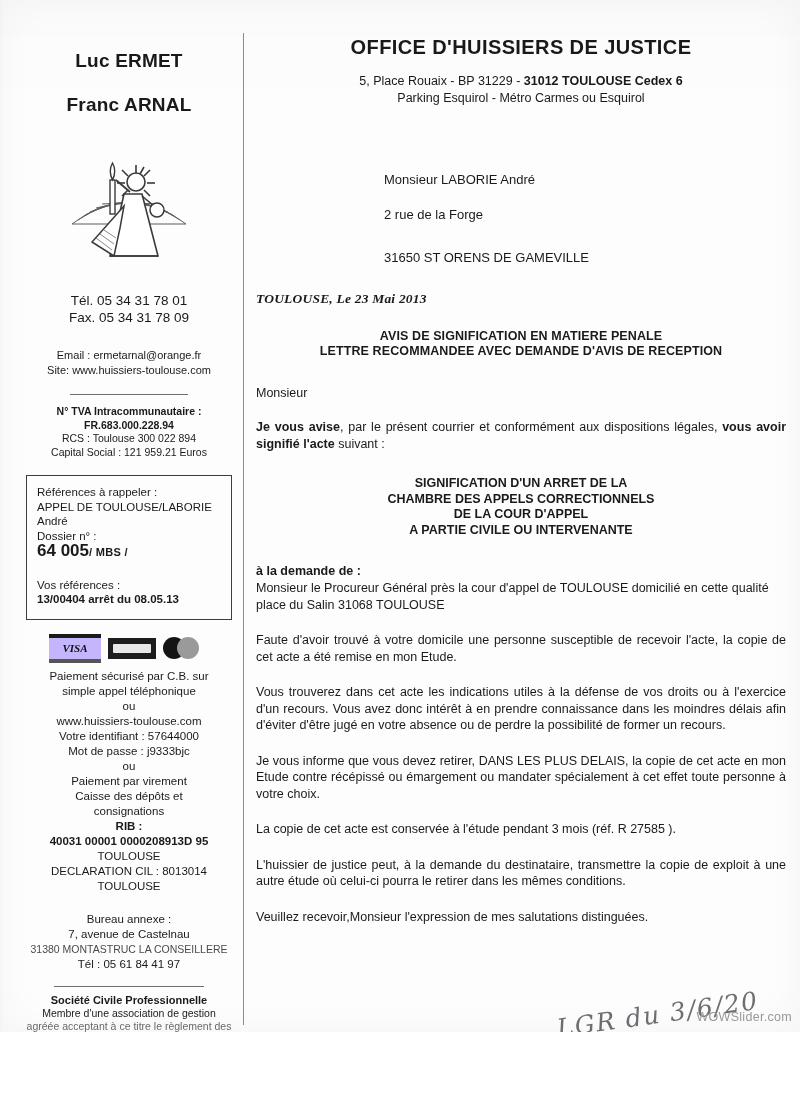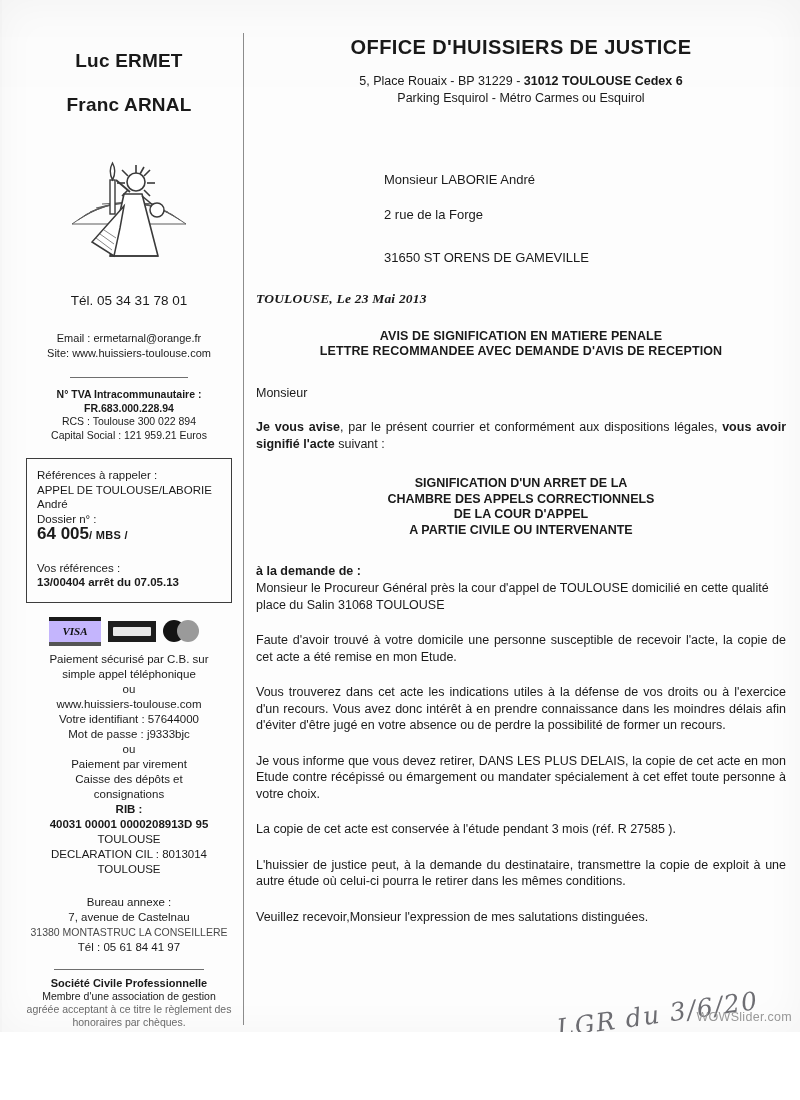--- a/index.html
+++ b/index.html
@@ -334,20 +334,21 @@
 
         <path d="M88 58 L100 68" stroke="#3a3a3a" stroke-width="1.6" fill="none"></path>
         <circle cx="103" cy="72" r="7" fill="#ffffff" stroke="#3a3a3a" stroke-width="1.5"></circle>
 
         <path d="M56 118 L104 118" stroke="#3a3a3a" stroke-width="1.6"></path>
       </svg>
     </div>
 
     <div class="phone-block">
       <div>Tél. 05 34 31 78 01</div>
+      <div>Fax. 05 34 31 78 09</div>
     </div>
 
     <div class="email-block">
       <div>Email : ermetarnal@orange.fr</div>
       <div>Site: www.huissiers-toulouse.com</div>
     </div>
 
     <div class="rule-short"></div>
 
     <div class="tva-block">
@@ -359,21 +360,21 @@
 
     <div class="refbox">
       <div>Références à rappeler :</div>
       <div>APPEL DE TOULOUSE/LABORIE</div>
       <div>André</div>
       <div>Dossier n° :</div>
       <div class="dossier-num">
         <span>64 005</span><span class="suffix">/ MBS /</span>
       </div>
       <div class="vos-ref">Vos références :</div>
-      <div class="line-strong">13/00404 arrêt du 07.05.13</div>
+      <div class="line-strong">13/00404 arrêt du 08.05.13</div>
     </div>
 
     <div class="cards">
       <div class="card-visa">VISA</div>
       <div class="card-cb"></div>
       <div class="card-mc">
         <span class="c1"></span>
           <span class="c2"></span>
       </div>
     </div>

